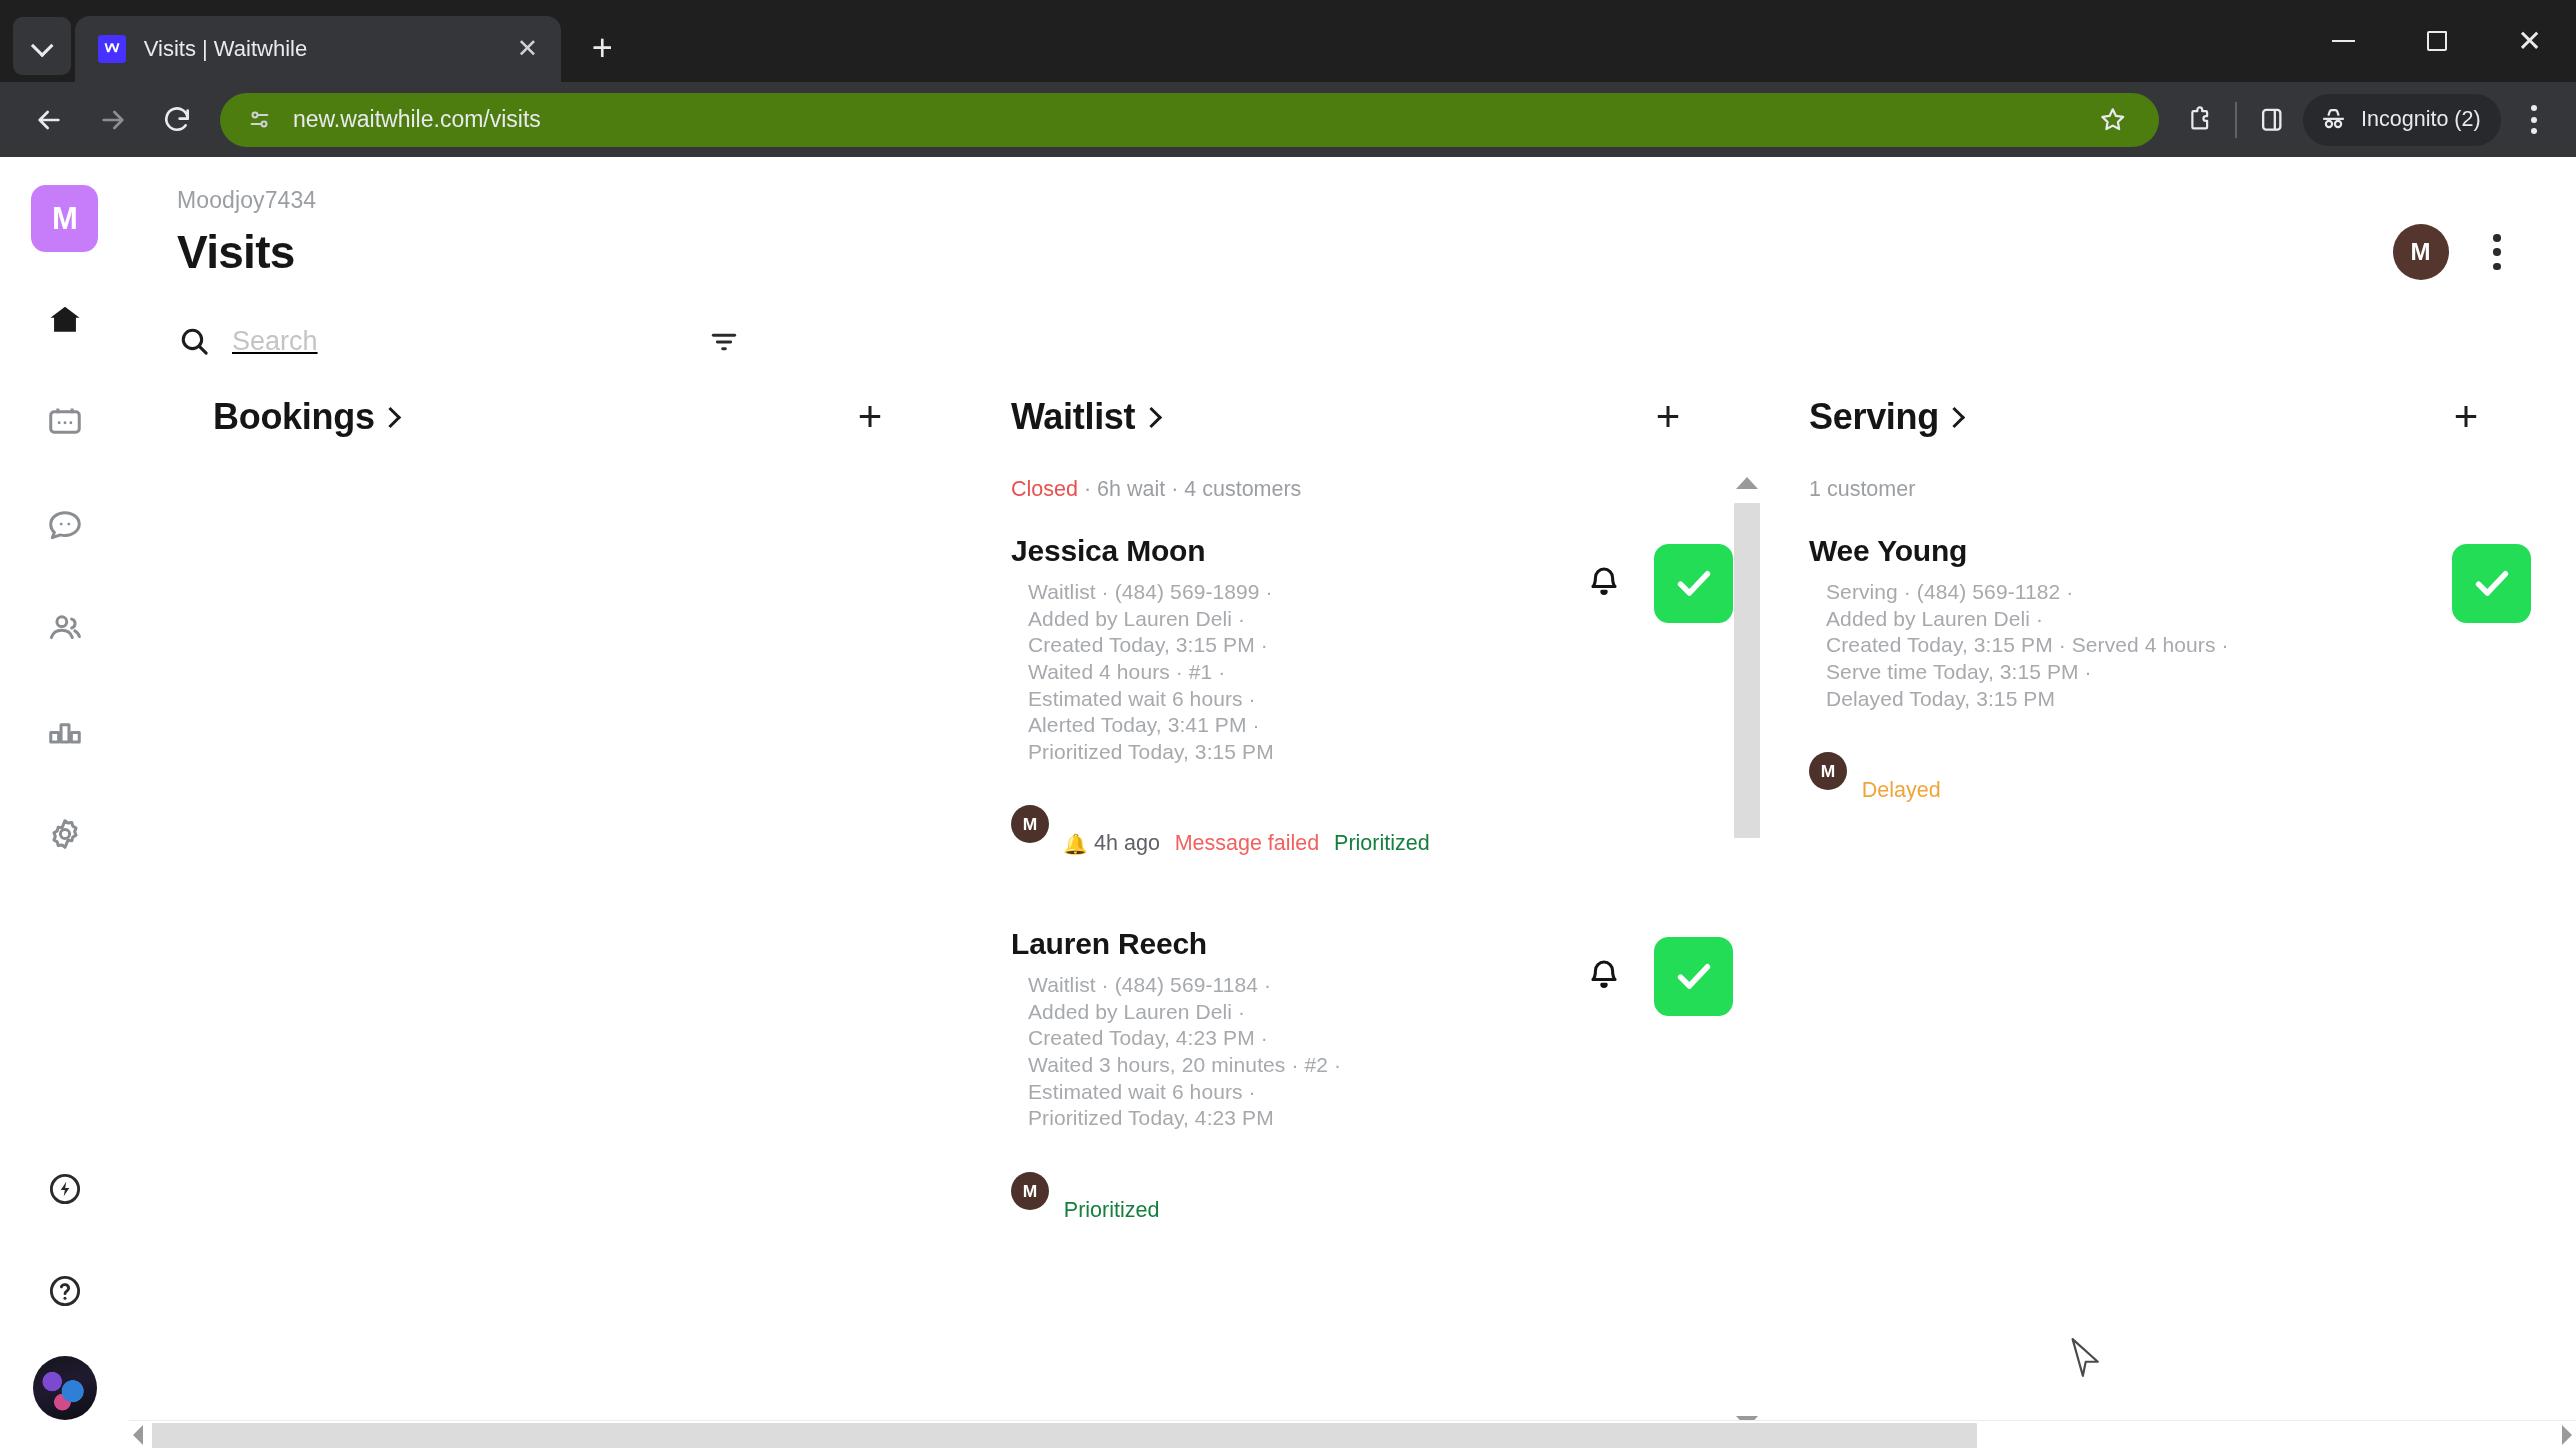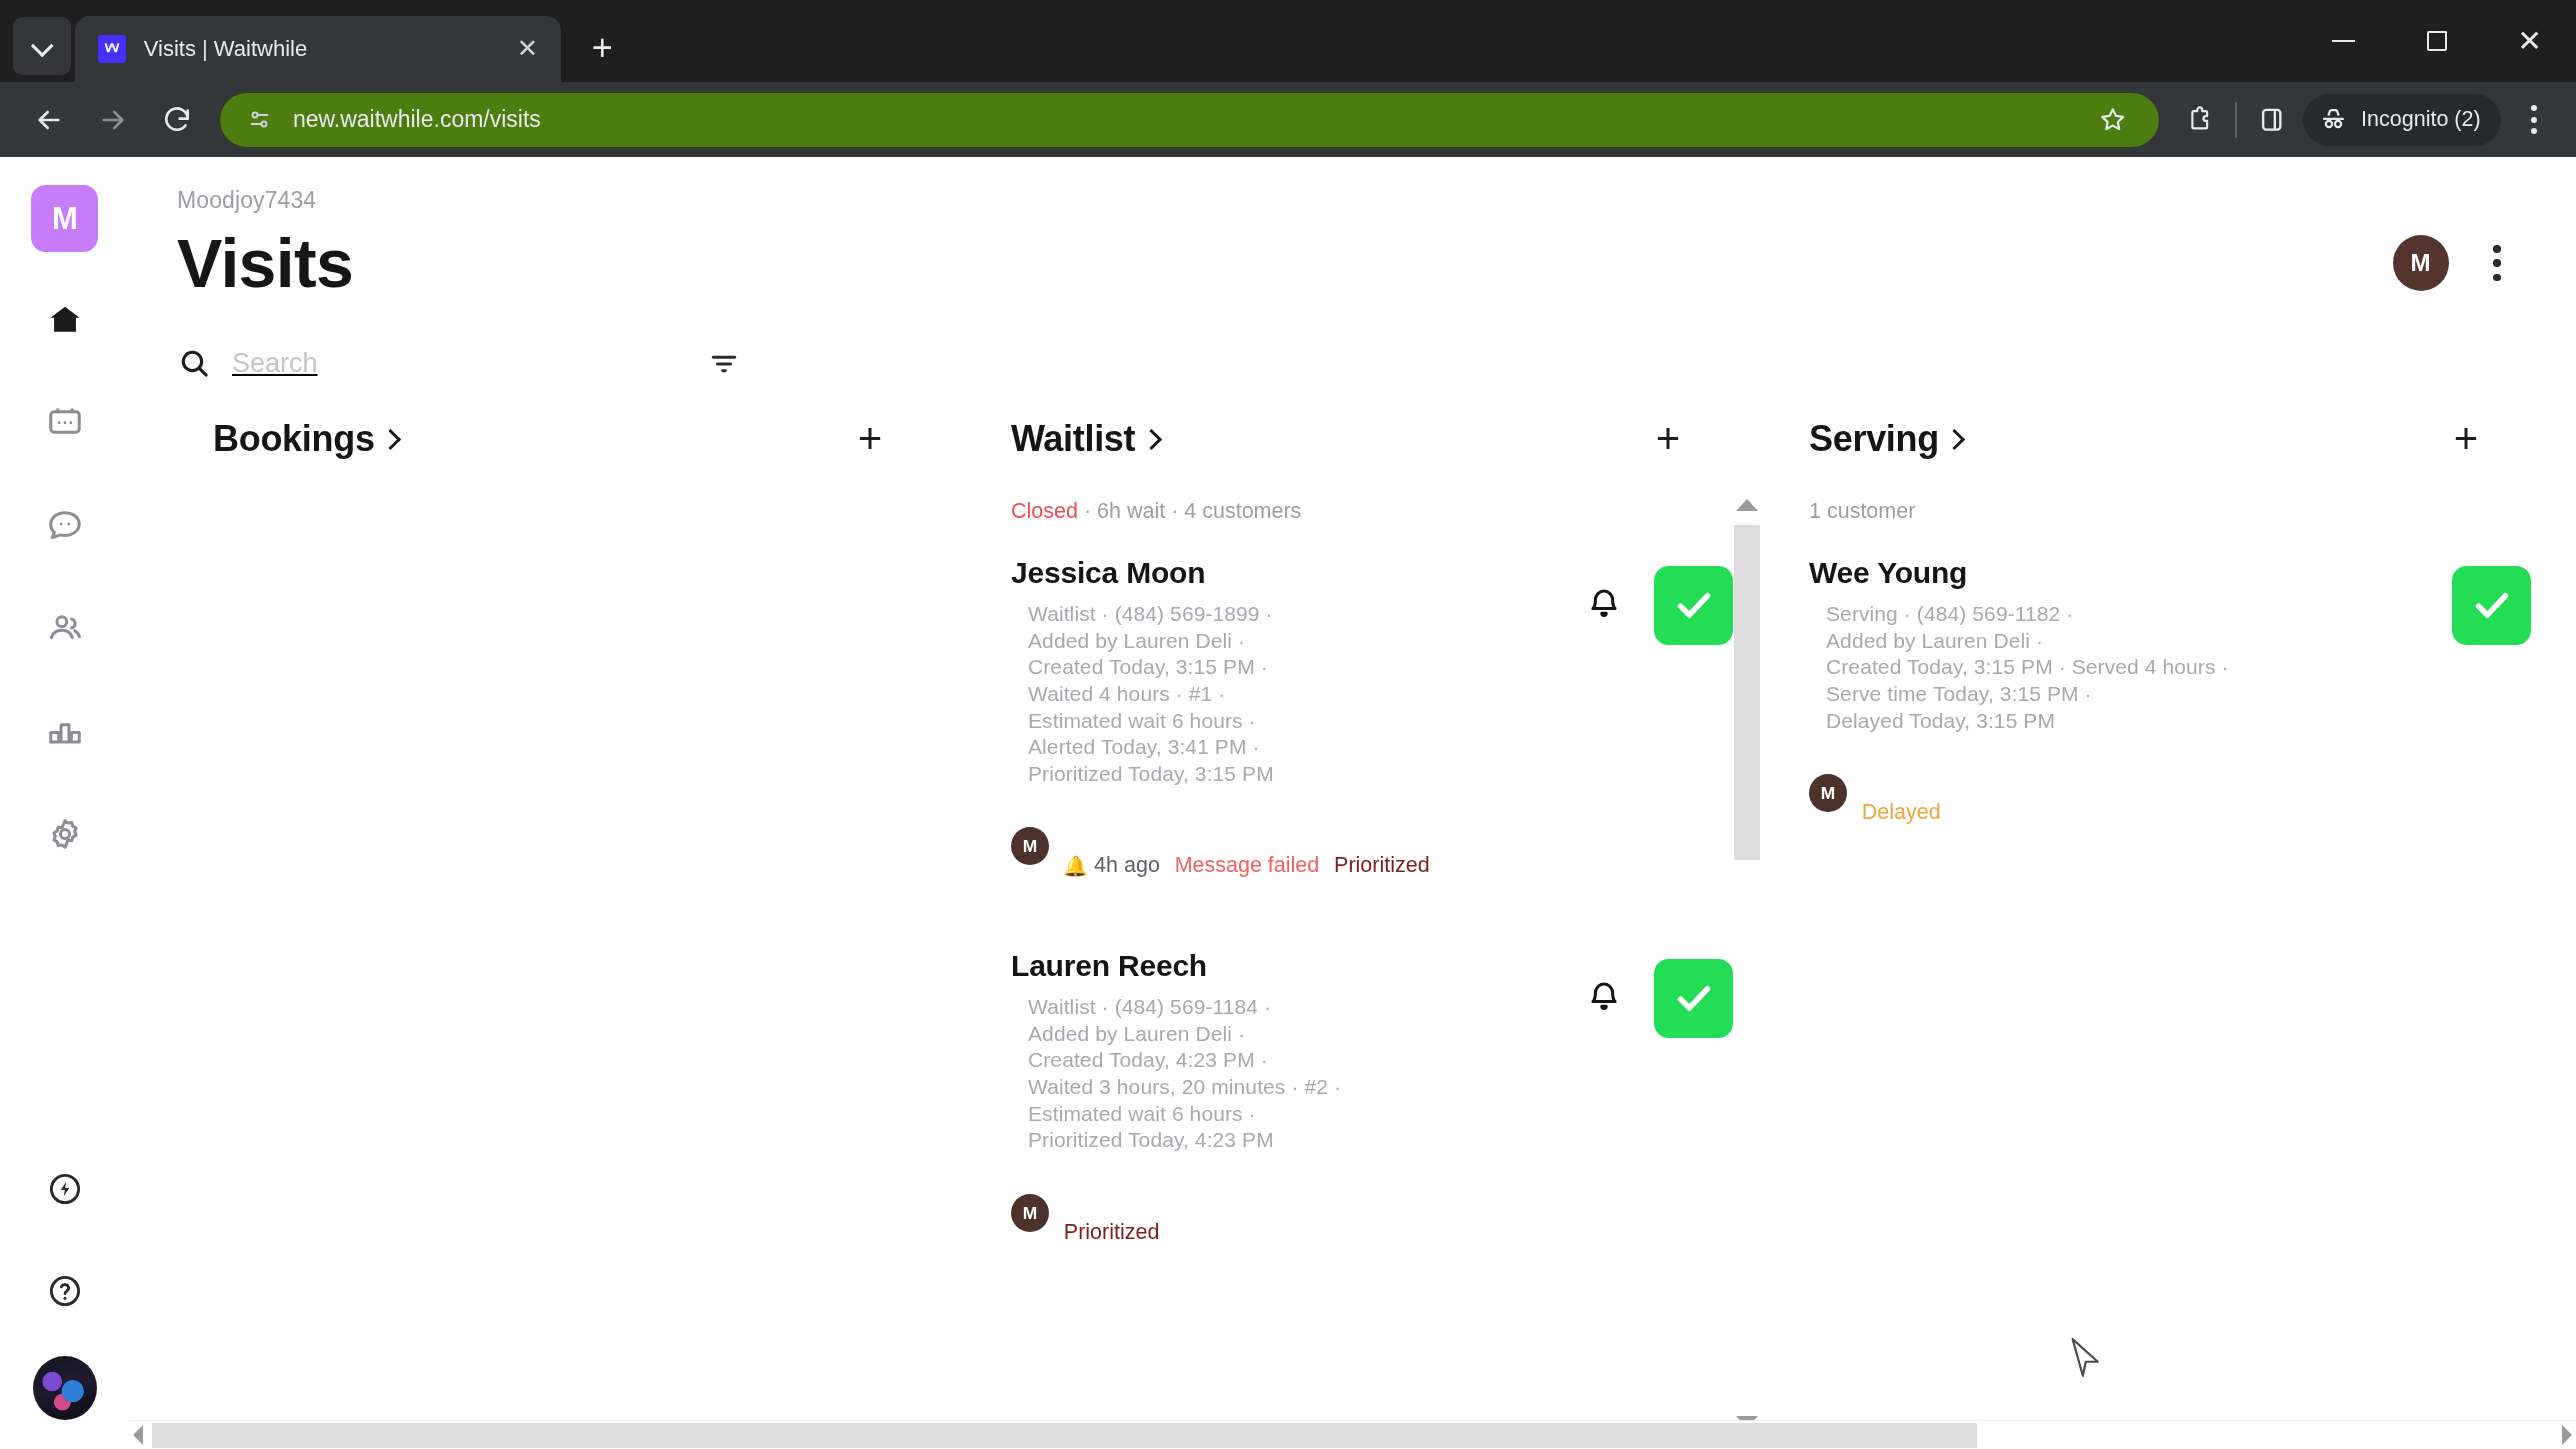--- a/index.html
+++ b/index.html
@@ -173,21 +173,21 @@
     display: flex; flex-direction: column;
   }
   .org-name {
     color: #9b9ea2; font-size: 23px; padding: 29.5px 0 0 48px;
     letter-spacing: 0.1px;
   }
   .page-head {
     display: flex; align-items: center; justify-content: space-between;
     padding: 10.7px 60px 0 48px;
   }
-  .page-title { font-size: 68px; font-weight: 700; color: #161616; letter-spacing: -0.7px; }
+  .page-title { font-size: 46px; font-weight: 700; color: #161616; letter-spacing: -0.7px; }
   .head-right { display: flex; align-items: center; gap: 29.5px; }
   .head-avatar {
     width: 56px; height: 56px; border-radius: 50%;
     background: #54362e; color: #fff; font-size: 24px; font-weight: 700;
     display: flex; align-items: center; justify-content: center;
   }
   .kebab-app {
     width: 38px; height: 54px; display: flex; flex-direction: column;
     align-items: center; justify-content: center; gap: 6.7px;
   }
@@ -266,21 +266,21 @@
 
   .badge-row { display: flex; align-items: center; gap: 14.8px; padding-top: 27px; }
   .mini-avatar {
     width: 38px; height: 38px; border-radius: 50%; background: #4c322a;
     color: #fff; font-size: 17.4px; font-weight: 700;
     display: flex; align-items: center; justify-content: center; flex: 0 0 auto;
   }
   .badge { font-size: 21.5px; white-space: nowrap; margin-top: 39px; }
   .badge.time { color: #5d6066; display:flex; align-items:center; gap: 5.4px; }
   .badge.failed { color: #f2615f; }
-  .badge.prioritized { color: #7f1d1d; }
+  .badge.prioritized { color: #15803d; }
   .badge.delayed { color: #f0a43a; }
   .bell-emoji { font-size: 20px; }
 
   
   .vscroll {
     position: absolute; right: 12px; top: 99px; width: 28px; bottom: 17.4px;
     background: #ffffff;
   }
   .vscroll .arrow-up, .vscroll .arrow-down {
     position: absolute; left: 50%; transform: translateX(-50%);

